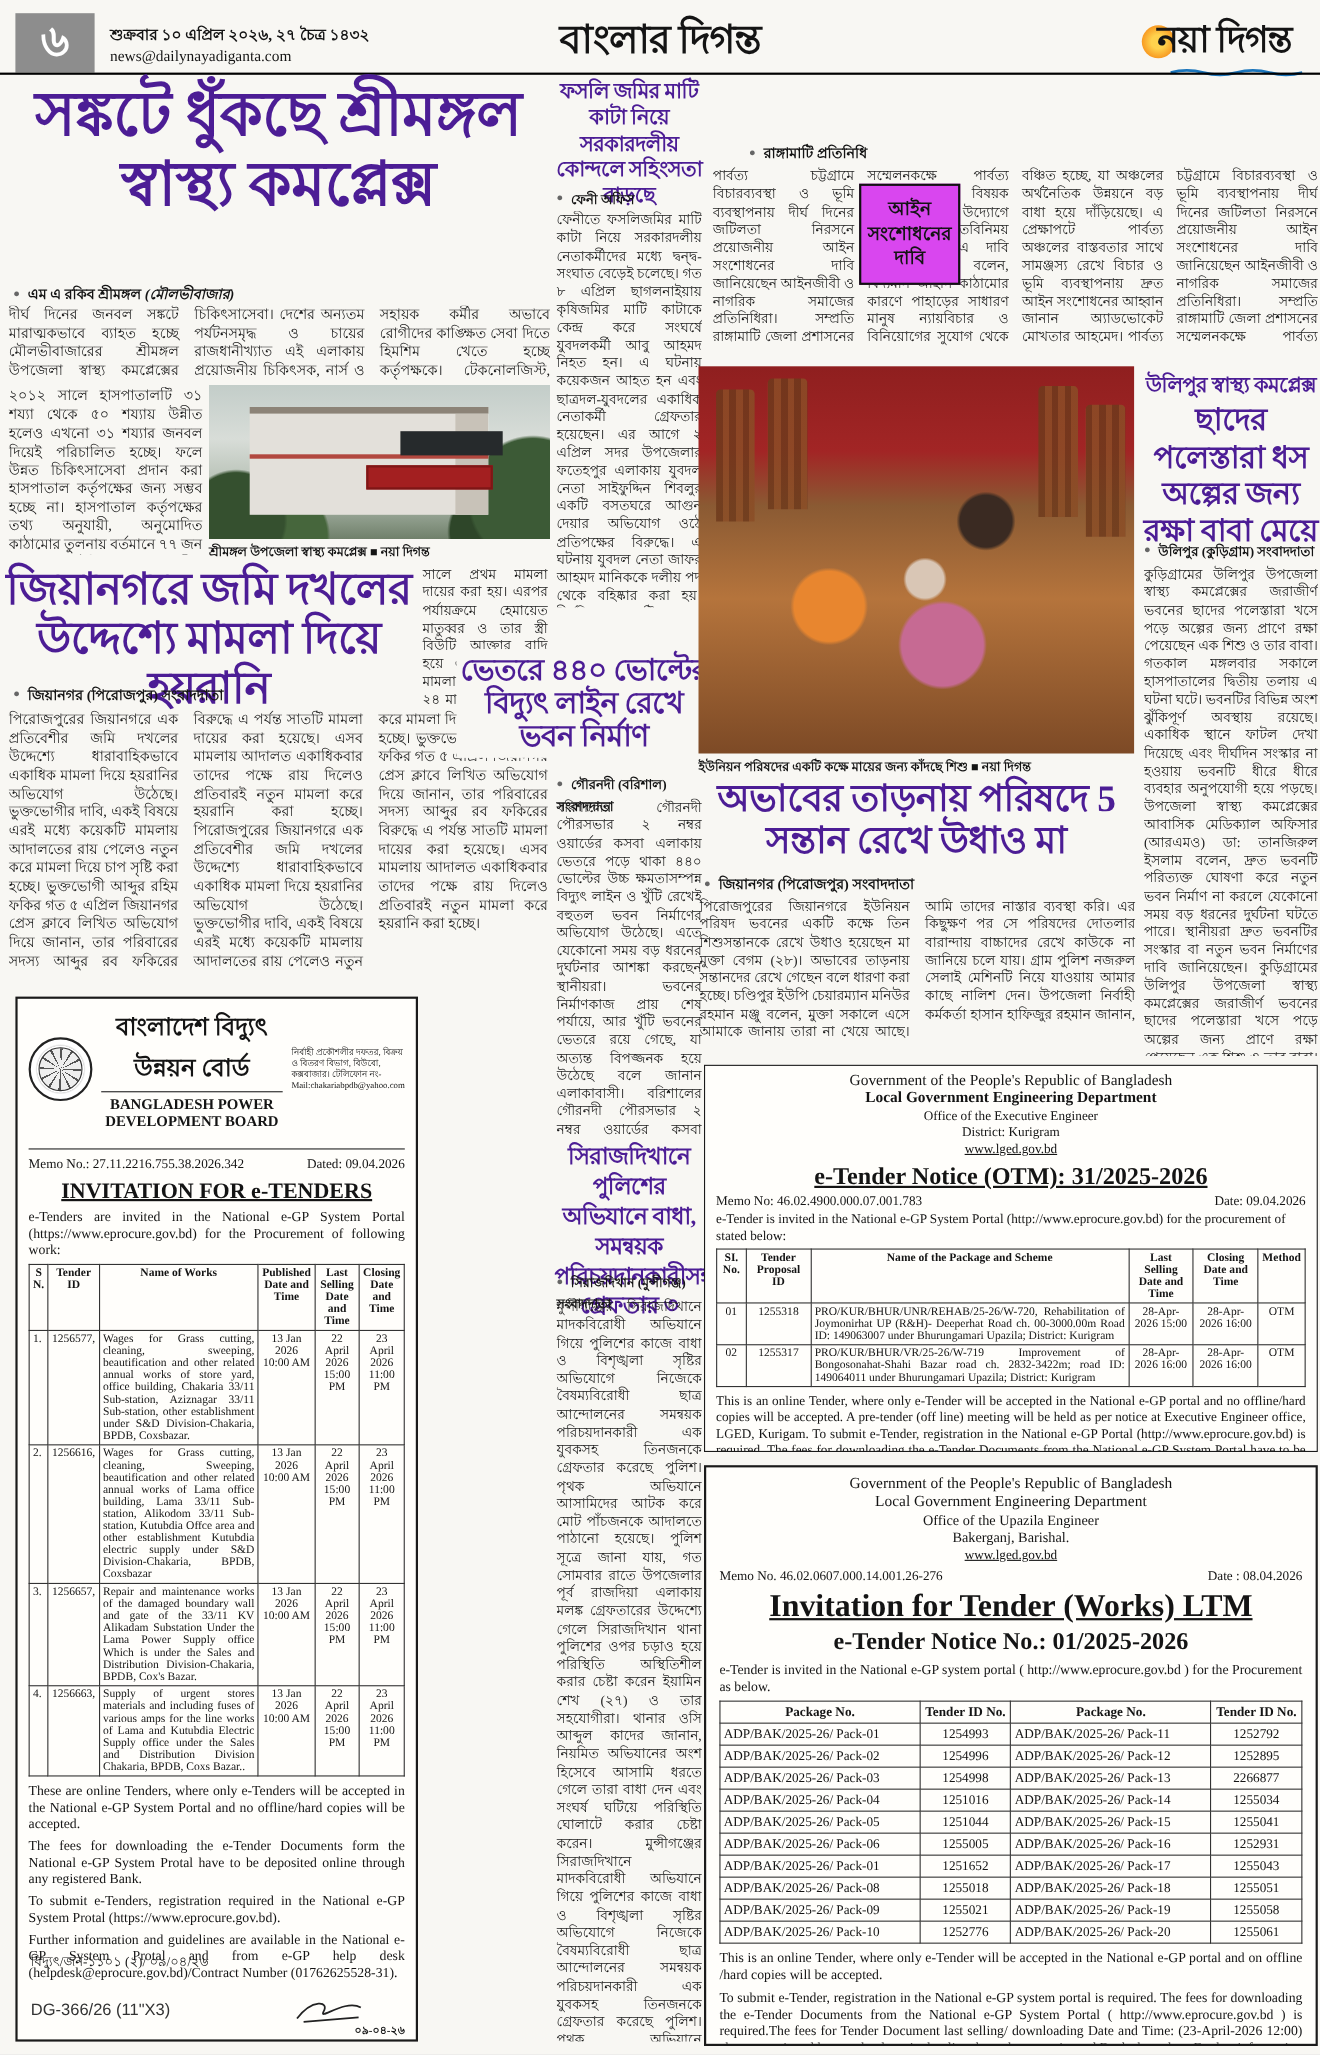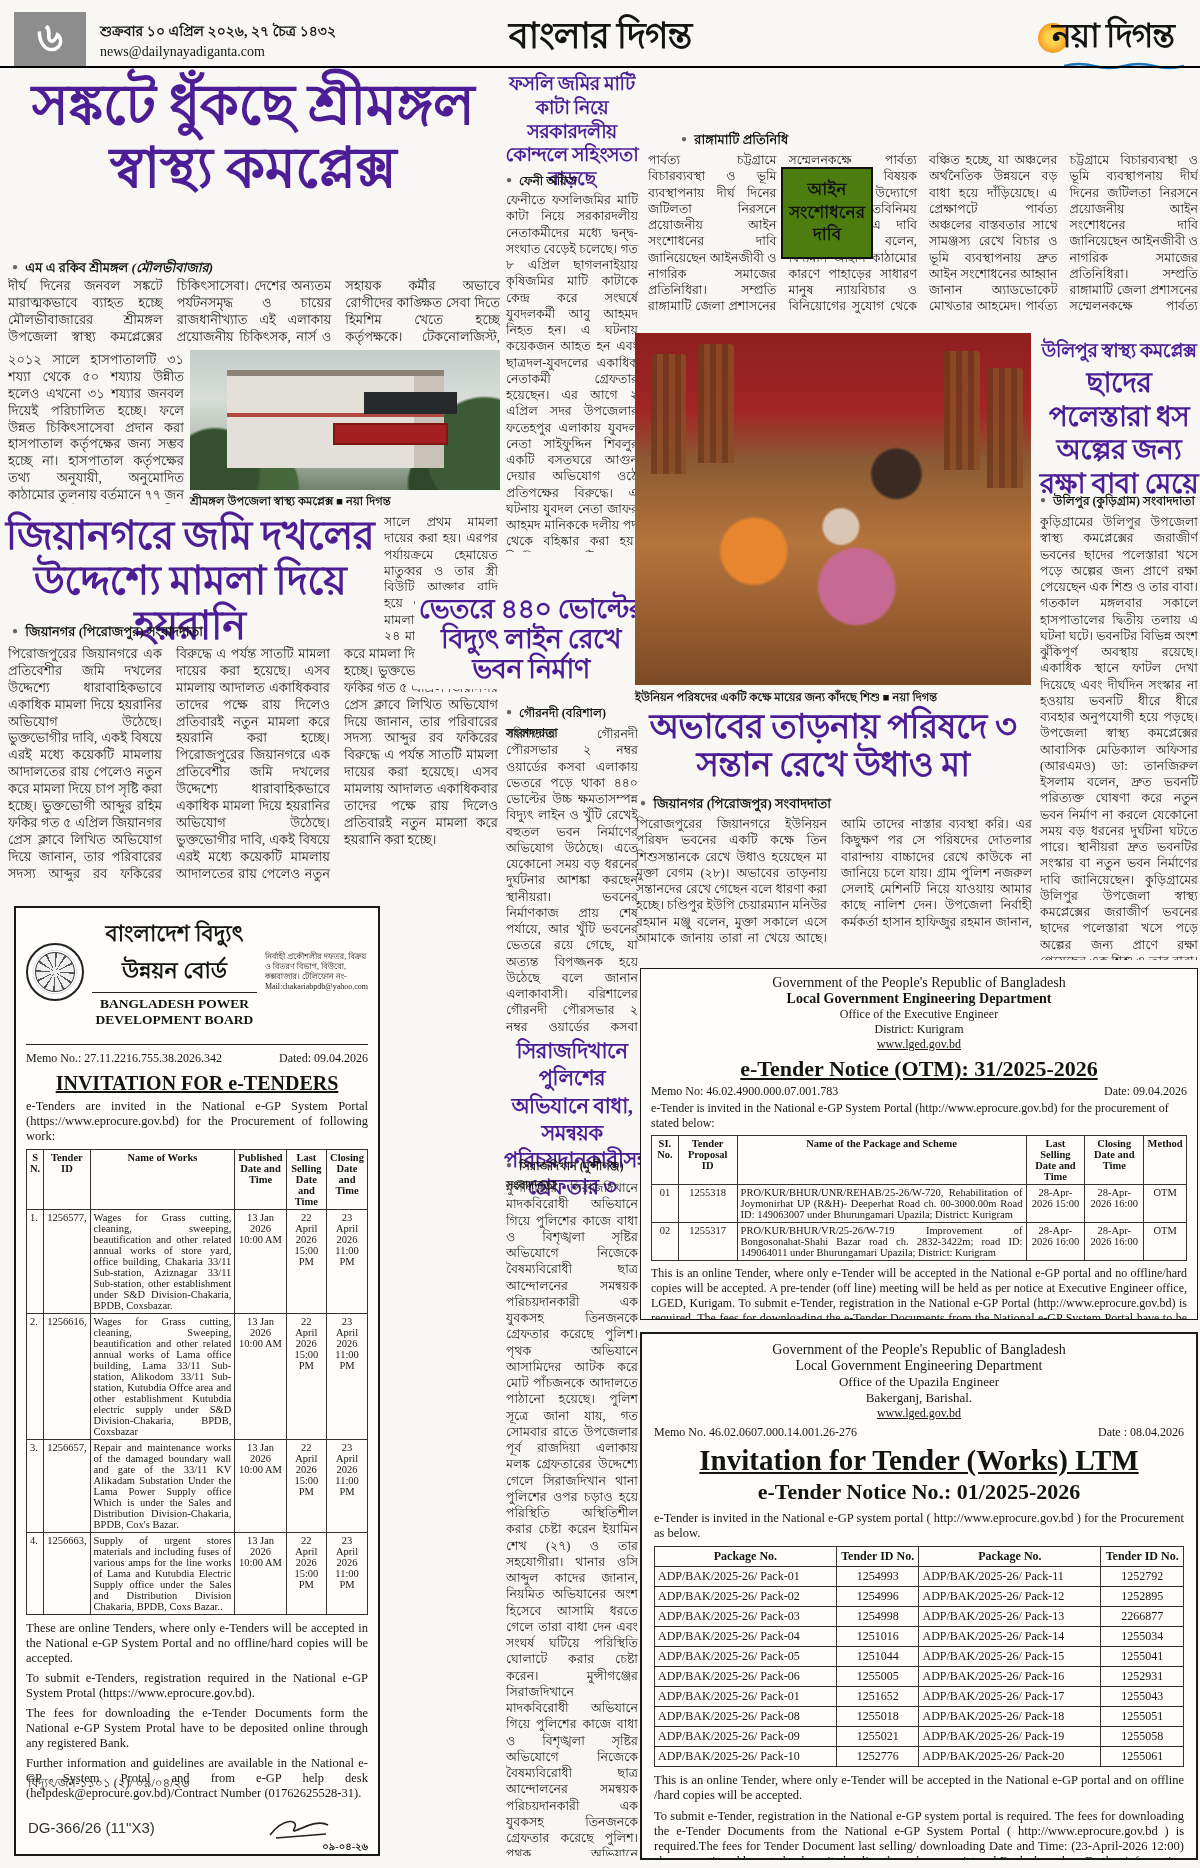--- a/index.html
+++ b/index.html
@@ -40,21 +40,21 @@
         border:2px solid #7e1616;}
   .dark-band{position:absolute;left:56%;top:30%;width:30%;height:16%;background:#262a2c;}
   .children-art{background:
       radial-gradient(circle at 30% 62%, #e8862f 0 9%, rgba(0,0,0,0) 10%),
       radial-gradient(circle at 52% 55%, #d9c6b5 0 6%, rgba(0,0,0,0) 7%),
       radial-gradient(circle at 56% 72%, #c66a93 0 11%, rgba(0,0,0,0) 12%),
       radial-gradient(circle at 66% 40%, #3a2a22 0 7%, rgba(0,0,0,0) 8%),
       linear-gradient(180deg,#8f1f1f 0%,#a22525 22%, #8a5a33 36%, #b5743c 60%, #7d4a26 100%);}
   .chair{position:absolute;width:9%;height:34%;background:repeating-linear-gradient(90deg,#6e3a1c 0 6px,#8a4d26 6px 12px);
         border-radius:4px 4px 0 0;opacity:.85;}
-  .lawbox{background:#4d7c0f;border:2.5px solid #111;box-sizing:border-box;
+  .lawbox{background:#d946ef;border:2.5px solid #111;box-sizing:border-box;
         display:flex;align-items:center;justify-content:center;font-weight:bold;
         text-align:center;line-height:1.35;}
   .emblem{border-radius:50%;border:2.5px solid #222;box-sizing:border-box;
         background:radial-gradient(circle at 50% 50%, #fff 55%, #ddd 56%, #fff 60%);
         display:flex;align-items:center;justify-content:center;}
   .emblem .inner{width:70%;height:70%;border:1.5px solid #333;border-radius:50%;
         background:repeating-conic-gradient(#555 0 6deg, #eee 6deg 30deg);}
   .sun{display:inline-block;width:30px;height:30px;border-radius:50%;
         background:radial-gradient(circle,#ffd24d 30%,#f7941d 75%);vertical-align:-6px;margin-right:-20px;}
   .brand-text{font-size:33px;font-weight:bold;letter-spacing:-1px;}
@@ -143,21 +143,21 @@
   <div class="caption abs" style="left:635px;top:689px;width:396px;">ইউনিয়ন পরিষদের একটি কক্ষে মায়ের জন্য কাঁদছে শিশু ■ নয়া দিগন্ত</div>
 
   <div class="hl abs" style="left:1040px;top:340px;width:158px;font-size:19px;">উলিপুর স্বাস্থ্য কমপ্লেক্স</div>
   <div class="hl abs" style="left:1038px;top:366px;width:162px;font-size:28px;line-height:1.2;">ছাদের পলেস্তারা ধস অল্পের জন্য রক্ষা বাবা মেয়ে</div>
   <div class="byline abs" style="left:1040px;top:492px;width:158px;font-size:12px;">
     <span class="dot">●</span>
     <span>উলিপুর (কুড়িগ্রাম) সংবাদদাতা</span>
   </div>
   <div class="body-text abs" style="left:1040px;top:514px;width:158px;height:446px;font-size:12.5px;">কুড়িগ্রামের উলিপুর উপজেলা স্বাস্থ্য কমপ্লেক্সের জরাজীর্ণ ভবনের ছাদের পলেস্তারা খসে পড়ে অল্পের জন্য প্রাণে রক্ষা পেয়েছেন এক শিশু ও তার বাবা। গতকাল মঙ্গলবার সকালে হাসপাতালের দ্বিতীয় তলায় এ ঘটনা ঘটে। ভবনটির বিভিন্ন অংশ ঝুঁকিপূর্ণ অবস্থায় রয়েছে। একাধিক স্থানে ফাটল দেখা দিয়েছে এবং দীর্ঘদিন সংস্কার না হওয়ায় ভবনটি ধীরে ধীরে ব্যবহার অনুপযোগী হয়ে পড়ছে। উপজেলা স্বাস্থ্য কমপ্লেক্সের আবাসিক মেডিক্যাল অফিসার (আরএমও) ডা: তানজিরুল ইসলাম বলেন, দ্রুত ভবনটি পরিত্যক্ত ঘোষণা করে নতুন ভবন নির্মাণ না করলে যেকোনো সময় বড় ধরনের দুর্ঘটনা ঘটতে পারে। স্থানীয়রা দ্রুত ভবনটির সংস্কার বা নতুন ভবন নির্মাণের দাবি জানিয়েছেন। কুড়িগ্রামের উলিপুর উপজেলা স্বাস্থ্য কমপ্লেক্সের জরাজীর্ণ ভবনের ছাদের পলেস্তারা খসে পড়ে অল্পের জন্য প্রাণে রক্ষা পেয়েছেন এক শিশু ও তার বাবা। গতকাল মঙ্গলবার সকালে হাসপাতালের দ্বিতীয় তলায় এ ঘটনা ঘটে। ভবনটির বিভিন্ন অংশ ঝুঁকিপূর্ণ অবস্থায় রয়েছে। একাধিক স্থানে ফাটল দেখা দিয়েছে এবং দীর্ঘদিন সংস্কার না হওয়ায় ভবনটি ধীরে ধীরে ব্যবহার অনুপযোগী হয়ে পড়ছে। উপজেলা স্বাস্থ্য কমপ্লেক্সের আবাসিক মেডিক্যাল অফিসার (আরএমও) ডা: তানজিরুল ইসলাম বলেন, দ্রুত ভবনটি পরিত্যক্ত ঘোষণা করে নতুন ভবন নির্মাণ না করলে যেকোনো সময় বড় ধরনের দুর্ঘটনা ঘটতে পারে। স্থানীয়রা দ্রুত ভবনটির সংস্কার বা নতুন ভবন নির্মাণের দাবি জানিয়েছেন।</div>
 
-  <div class="hl abs" style="left:634px;top:708px;width:398px;font-size:34px;">অভাবের তাড়নায় পরিষদে ৩ সন্তান রেখে উধাও মা</div>
+  <div class="hl abs" style="left:634px;top:708px;width:398px;font-size:34px;">অভাবের তাড়নায় পরিষদে 5 সন্তান রেখে উধাও মা</div>
   <div class="byline abs" style="left:640px;top:794px;">
     <span class="dot">●</span>
     <span>জিয়ানগর (পিরোজপুর) সংবাদদাতা</span>
   </div>
   <div class="body-text cols2 abs" style="left:636px;top:816px;width:396px;height:146px;font-size:12.5px;">পিরোজপুরের জিয়ানগরে ইউনিয়ন পরিষদ ভবনের একটি কক্ষে তিন শিশুসন্তানকে রেখে উধাও হয়েছেন মা মুক্তা বেগম (২৮)। অভাবের তাড়নায় সন্তানদের রেখে গেছেন বলে ধারণা করা হচ্ছে। চণ্ডিপুর ইউপি চেয়ারম্যান মনিউর রহমান মঞ্জু বলেন, মুক্তা সকালে এসে আমাকে জানায় তারা না খেয়ে আছে। আমি তাদের নাস্তার ব্যবস্থা করি। এর কিছুক্ষণ পর সে পরিষদের দোতলার বারান্দায় বাচ্চাদের রেখে কাউকে না জানিয়ে চলে যায়। গ্রাম পুলিশ নজরুল সেলাই মেশিনটি নিয়ে যাওয়ায় আমার কাছে নালিশ দেন। উপজেলা নির্বাহী কর্মকর্তা হাসান হাফিজুর রহমান জানান, বিষয়টি সমাধানের জন্য মহিলা বিষয়ক কর্মকর্তাকে নির্দেশ দেয়া হয়েছিল।</div>
 
   <div class="notice abs" style="left:14px;top:906px;width:366px;height:950px;padding:8px 10px;">
     <div style="display:flex;align-items:center;gap:8px;border-bottom:1.5px solid #222;padding-bottom:16px;">
       <div class="emblem" style="width:58px;height:58px;flex:0 0 58px;">
         <div class="inner"></div>
@@ -214,22 +214,22 @@
           <td>4.</td>
           <td>1256663,</td>
           <td style="text-align:justify;">Supply of urgent stores materials and including fuses of various amps for the line works of Lama and Kutubdia Electric Supply office under the Sales and Distribution Division Chakaria, BPDB, Coxs Bazar..</td>
           <td class="center">13 Jan 2026 10:00 AM</td>
           <td class="center">22 April 2026 15:00 PM</td>
           <td class="center">23 April 2026 11:00 PM</td>
         </tr>
       </tbody>
     </table>
     <div style="font-size:12.5px;text-align:justify;margin-top:6px;">These are online Tenders, where only e-Tenders will be accepted in the National e-GP System Portal and no offline/hard copies will be accepted.</div>
+    <div style="font-size:12.5px;text-align:justify;margin-top:5px;">The fees for downloading the e-Tender Documents form the National e-GP System Protal have to be deposited online through any registered Bank.</div>
     <div style="font-size:12.5px;text-align:justify;margin-top:5px;">To submit e-Tenders, registration required in the National e-GP System Protal (https://www.eprocure.gov.bd).</div>
-    <div style="font-size:12.5px;text-align:justify;margin-top:5px;">The fees for downloading the e-Tender Documents form the National e-GP System Protal have to be deposited online through any registered Bank.</div>
     <div style="font-size:12.5px;text-align:justify;margin-top:5px;">Further information and guidelines are available in the National e-GP System Protal and from e-GP help desk (helpdesk@eprocure.gov.bd)/Contract Number (01762625528-31).</div>
     <div style="display:flex;justify-content:flex-end;margin-top:14px;">
       <div class="sig" style="font-size:12px;">
         <svg class="scribble" width="70" height="26" viewBox="0 0 70 26">
           <path d="M4,20 C18,2 34,4 28,14 C24,22 48,2 62,10 M10,23 L60,19" stroke="#222" stroke-width="1.6" fill="none"></path>
         </svg>
         <div style="font-size:10px;text-align:right;">০৯-০৪-২৬</div>
         <div>(Engr. Md. Asaduzzaman)</div>
 
       </div>

